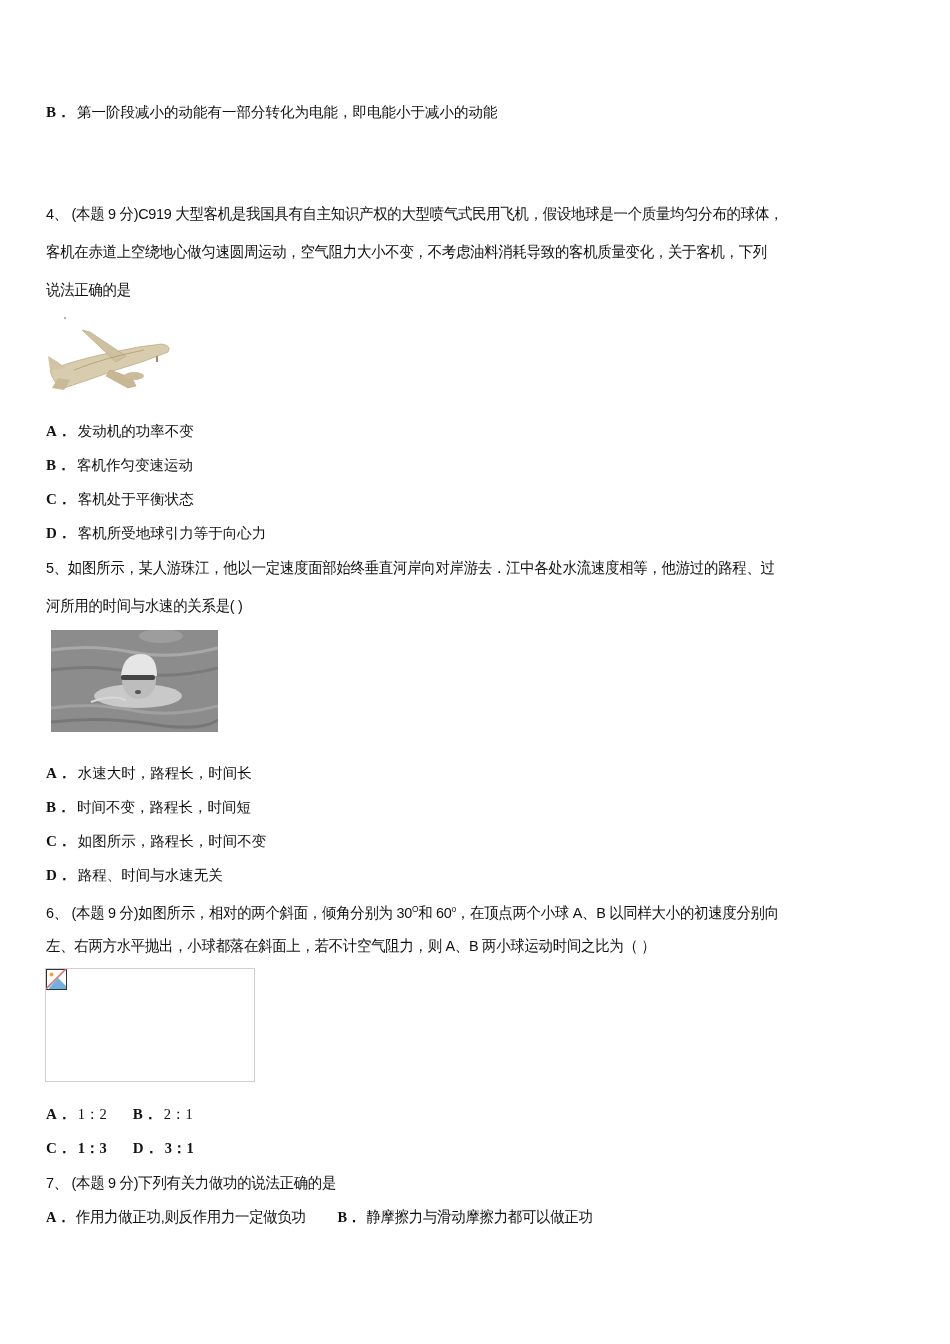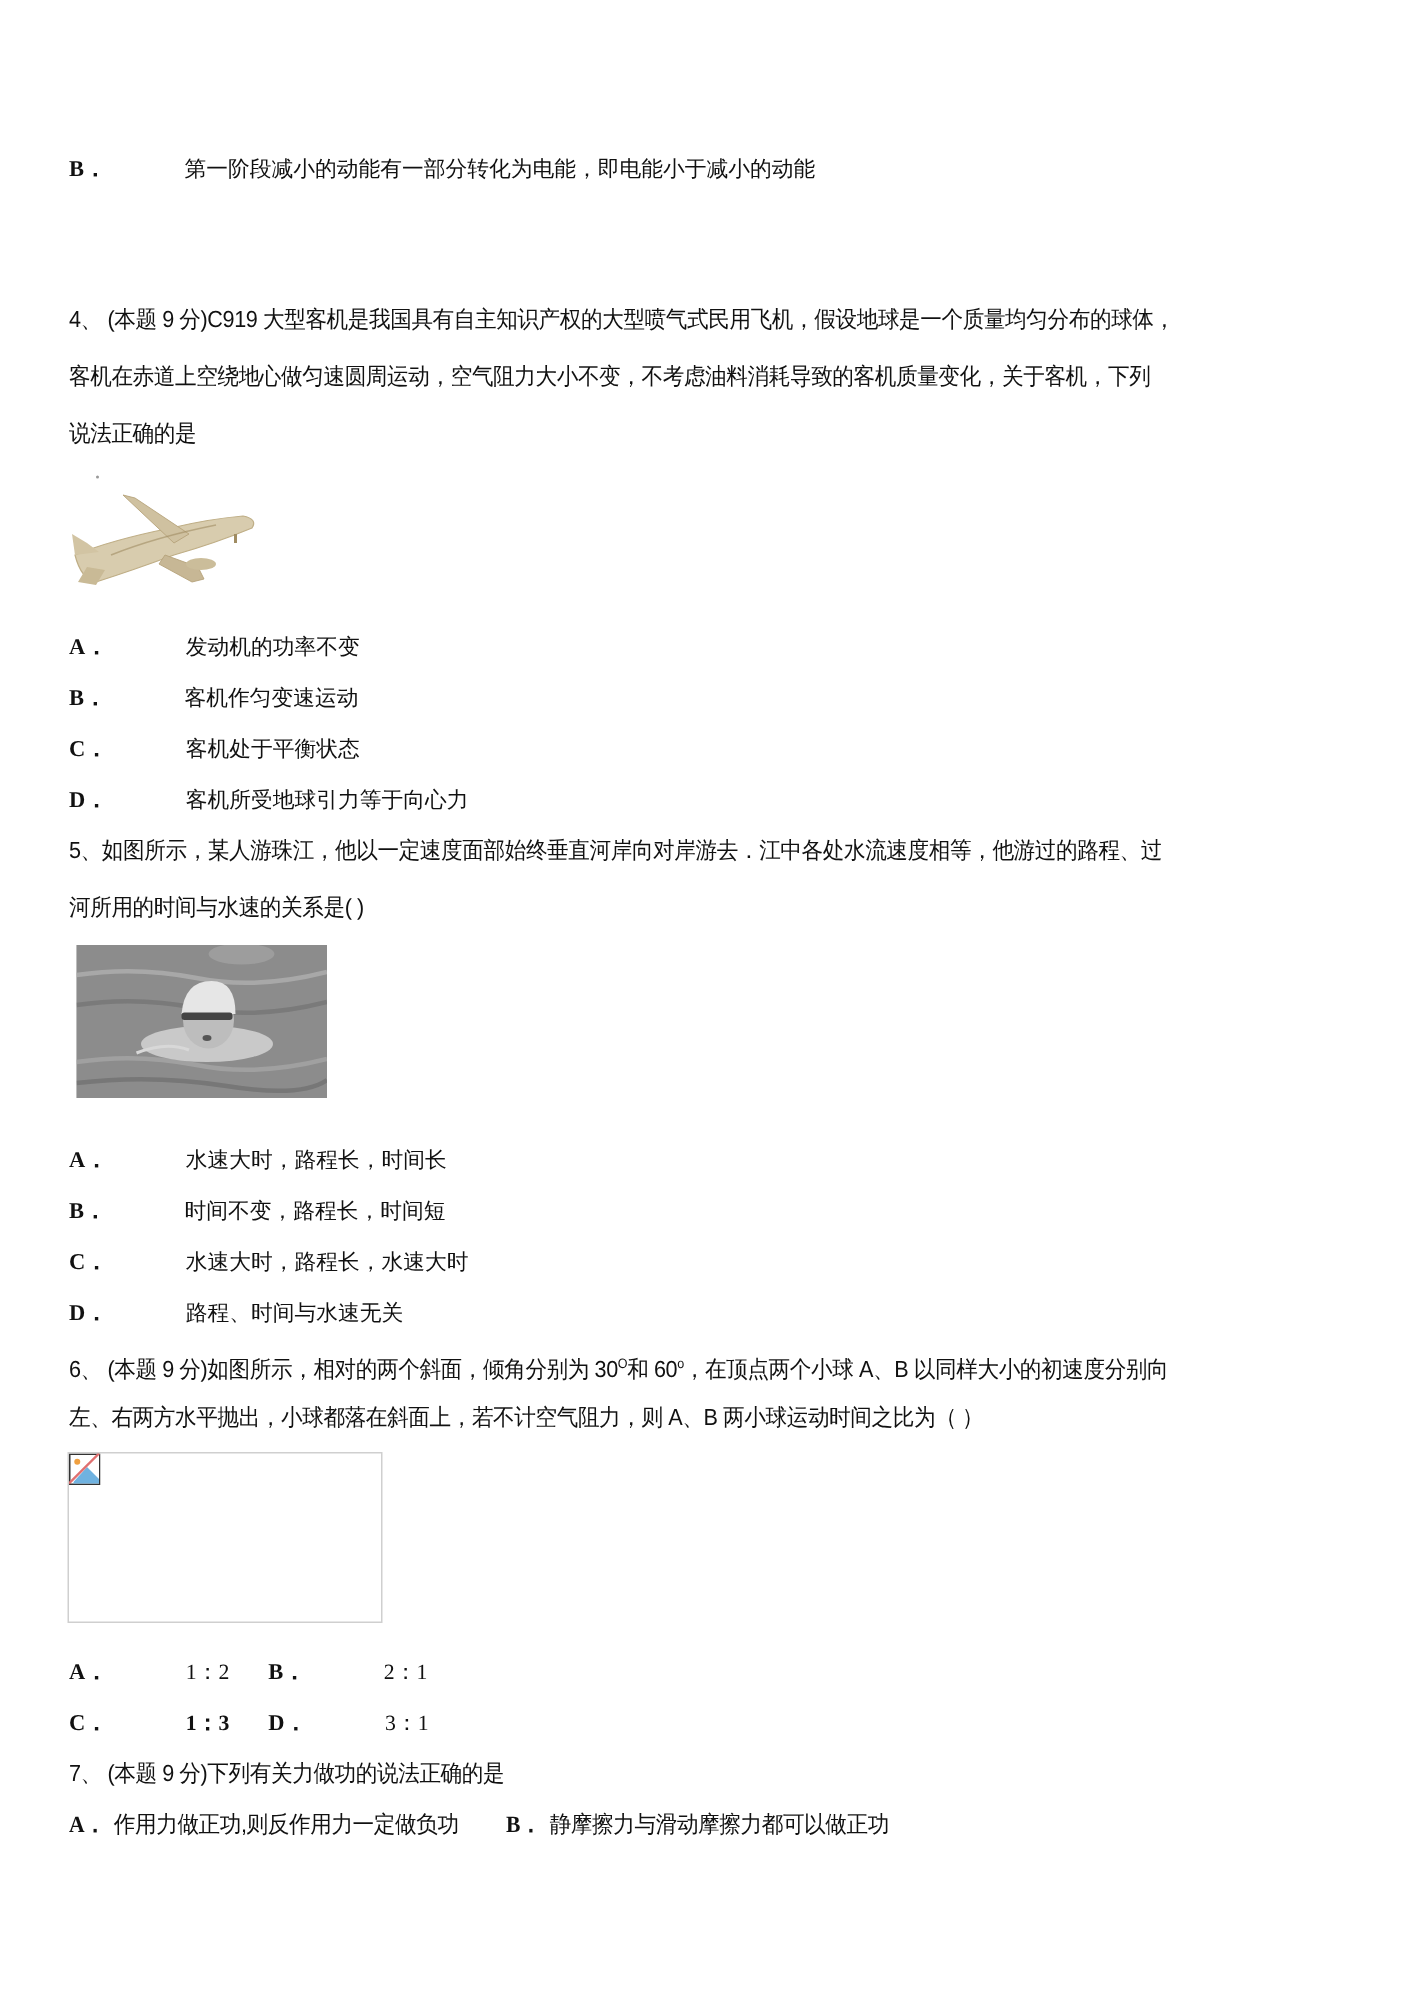--- a/index.html
+++ b/index.html
@@ -8,21 +8,21 @@
       font-family: "DejaVu Serif", "Liberation Serif", serif;
       color: #111111;
     }
     .page { position: absolute; left: 0; top: 0; width: 950px; height: 1344px; }
     .line {
       position: absolute; left: 46px; font-size: 15px; line-height: 20px;
       white-space: nowrap; letter-spacing: 0px;
     }
     .qline { font-family: "Liberation Sans", "DejaVu Sans", sans-serif; font-size: 15.5px; letter-spacing: -0.3px; transform: scaleX(0.93); transform-origin: left center; }
     .opt-letter { font-weight: bold; font-family: "Liberation Serif", serif; margin-right: 6px; }
-    .opt-text { font-family: "DejaVu Sans", sans-serif; font-size: 14.5px; margin-left: 46px; }
+    .opt-text { font-family: "DejaVu Sans", sans-serif; font-size: 14.5px; }
     .opt-pair { display: inline-block; }
     .gap { display: inline-block; }
     .img-box { position: absolute; }
     .plane { left: 44px; top: 308px; width: 130px; height: 85px; }
     .swim { left: 51px; top: 630px; width: 167px; height: 102px; background: #8a8a8a; overflow: hidden; }
     .broken { left: 45px; top: 968px; width: 210px; height: 114px; border: 1px solid #cfcfcf; box-sizing: border-box; background: #fff; }
     .broken-icon { position: absolute; left: 0px; top: 0px; width: 21px; height: 21px; }
     sup { font-size: 9px; }
   </style>
 </head>
@@ -96,21 +96,21 @@
     </svg>
   </div>
 
   <div class="line" style="top:763px">
     <span class="opt-letter">A．</span><span class="opt-text">水速大时，路程长，时间长</span>
   </div>
   <div class="line" style="top:797px">
     <span class="opt-letter">B．</span><span class="opt-text">时间不变，路程长，时间短</span>
   </div>
   <div class="line" style="top:831px">
-    <span class="opt-letter">C．</span><span class="opt-text">水速大时，路程长，水速大时</span>
+    <span class="opt-letter">C．</span><span class="opt-text">如图所示，路程长，时间不变</span>
   </div>
   <div class="line" style="top:865px">
     <span class="opt-letter">D．</span><span class="opt-text">路程、时间与水速无关</span>
   </div>
 
   <div class="line qline" style="top:899px">
     <span>6、 (本题 9 分)如图所示，相对的两个斜面，倾角分别为 30</span><sup>O</sup><span>和 60</span><sup>o</sup><span>，在顶点两个小球 A、B 以同样大小的初速度分别向</span>
   </div>
   <div class="line qline" style="top:936px">左、右两方水平抛出，小球都落在斜面上，若不计空气阻力，则 A、B 两小球运动时间之比为（      ）</div>
 
@@ -120,21 +120,21 @@
       <path d="M3 19 L12 9 L20 17 L20 20 L3 20 Z" fill="#6fb2e0"></path>
       <circle cx="5.5" cy="5.5" r="2" fill="#f0a040"></circle>
       <line x1="0" y1="20" x2="20" y2="0" stroke="#e07070" stroke-width="1.6"></line>
     </svg>
   </div>
 
   <div class="line" style="top:1104px">
     <span class="opt-pair"><span class="opt-letter">A．</span><span class="opt-text" style="font-family:'Liberation Serif',serif;font-weight:normal">1：2</span></span><span class="gap" style="width:26px"></span><span class="opt-pair"><span class="opt-letter">B．</span><span class="opt-text" style="font-family:'Liberation Serif',serif;font-weight:normal">2：1</span></span>
   </div>
   <div class="line" style="top:1138px">
-    <span class="opt-pair"><span class="opt-letter">C．</span><span class="opt-text" style="font-family:Liberation Serif, serif;font-weight:bold">1：3</span></span><span class="gap" style="width:26px"></span><span class="opt-pair"><span class="opt-letter">D．</span><span class="opt-text" style="font-family:'Liberation Serif',serif;font-weight:normal">3：1</span></span>
+    <span class="opt-pair"><span class="opt-letter">C．</span><span class="opt-text" style="font-family:Liberation Serif, serif;font-weight:bold">1：3</span></span><span class="gap" style="width:26px"></span><span class="opt-pair"><span class="opt-letter">D．</span><span class="opt-text" style="font-family:'Liberation Serif',serif;font-weight:bold">3：1</span></span>
   </div>
 
   <div class="line qline" style="top:1173px">7、 (本题 9 分)下列有关力做功的说法正确的是</div>
   <div class="line qline" style="top:1207px">
     <span class="opt-pair"><span class="opt-letter">A．</span><span>作用力做正功,则反作用力一定做负功</span></span><span class="gap" style="width:34px"></span><span class="opt-pair"><span class="opt-letter">B．</span><span>静摩擦力与滑动摩擦力都可以做正功</span></span>
   </div>
 
 </div>
 
 </body></html>

